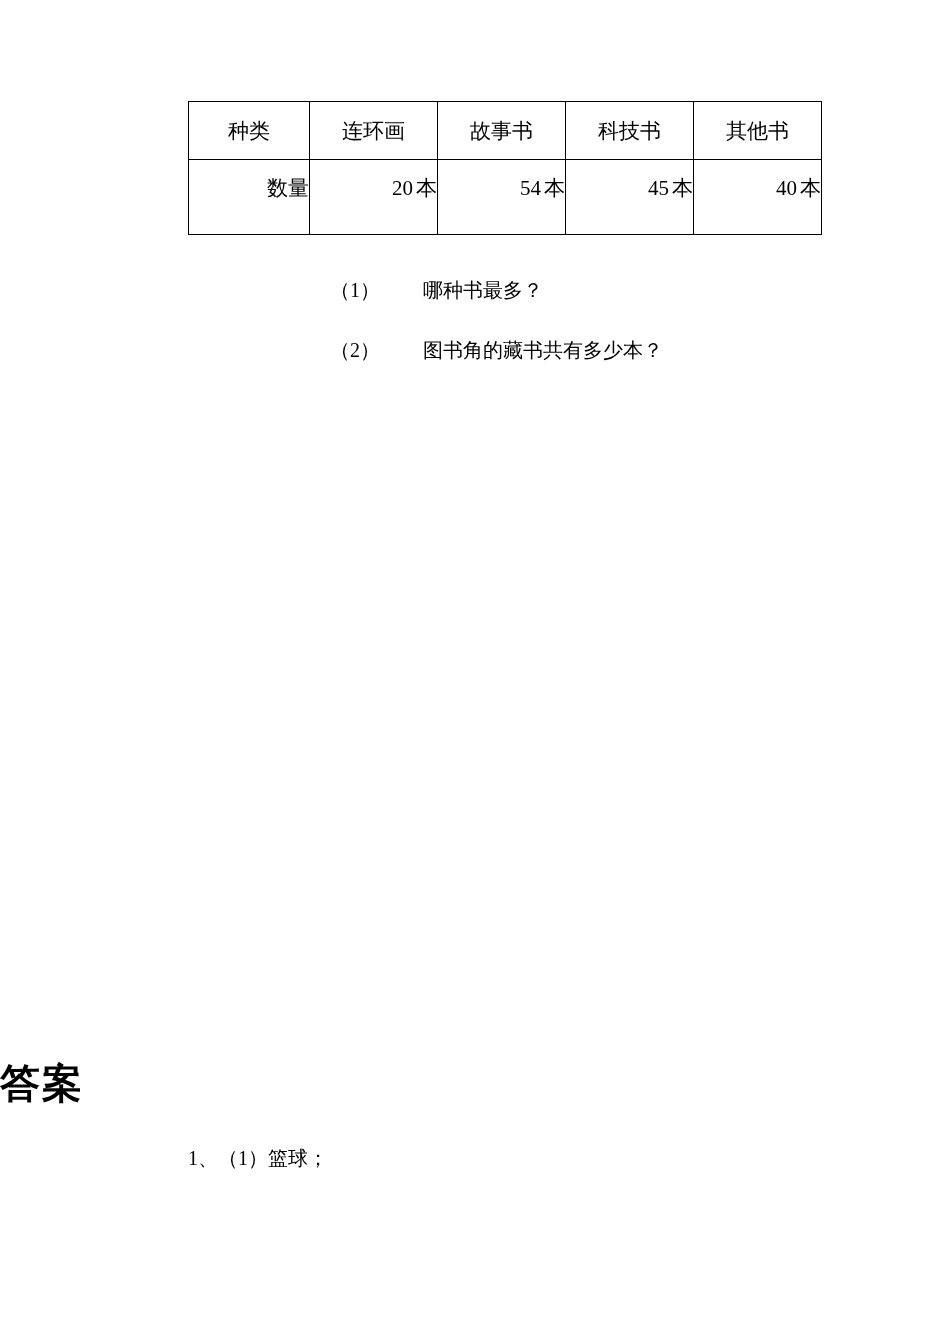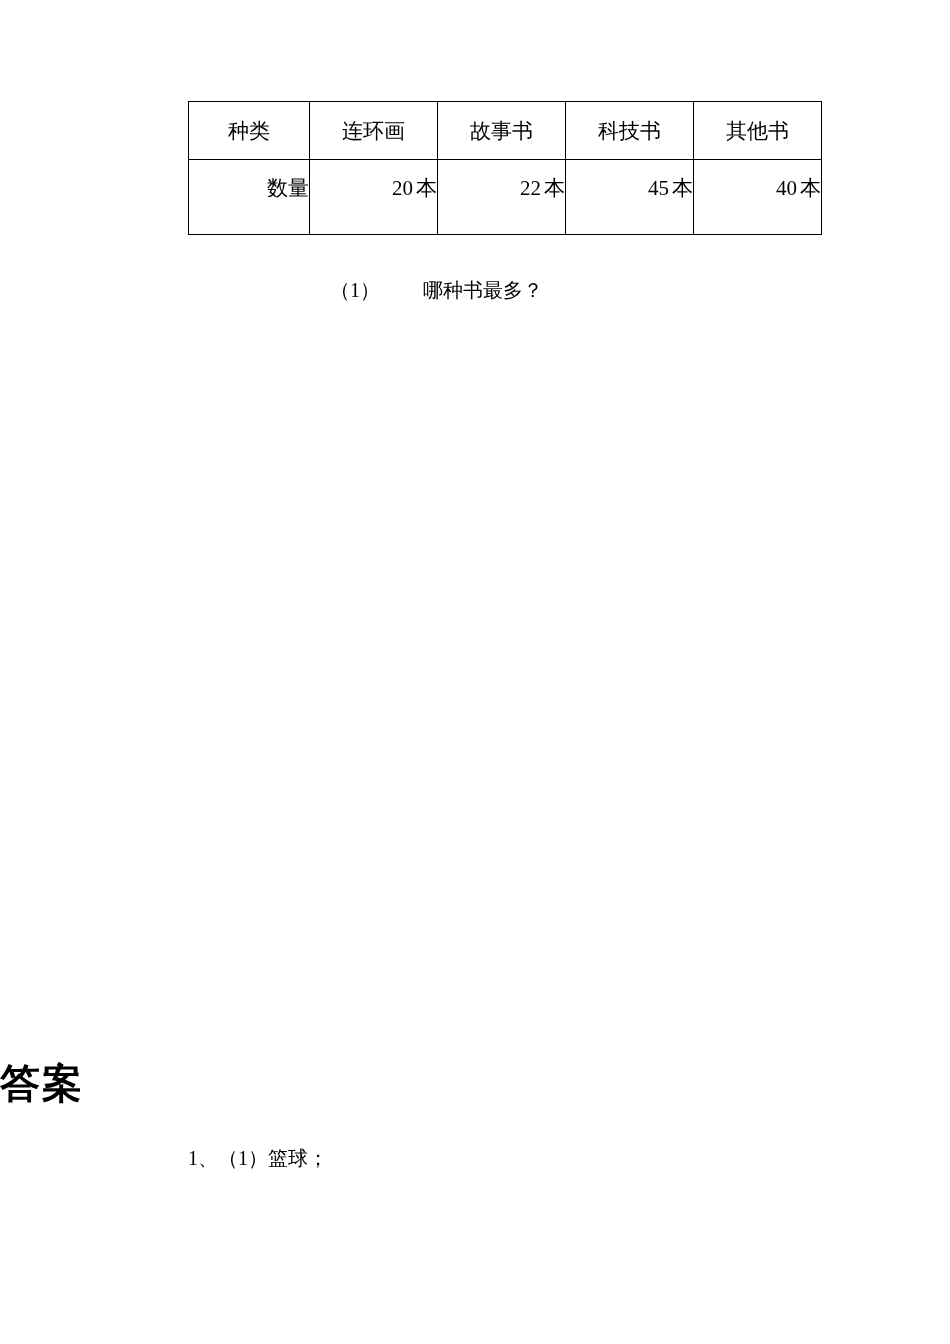--- a/index.html
+++ b/index.html
@@ -119,36 +119,39 @@
         <td class="col-d">故事书</td>
         <td class="col-d">科技书</td>
         <td class="col-d">其他书</td>
       </tr>
       <tr class="row-body">
         <td class="col-label">数量</td>
         <td class="col-d">
           <span class="qty"><span>20</span><span class="unit">本</span></span>
         </td>
         <td class="col-d">
-          <span class="qty"><span>22</span><span class="unit">本</span></span>
+          <span class="qty"><span>54</span><span class="unit">本</span></span>
         </td>
         <td class="col-d">
           <span class="qty"><span>45</span><span class="unit">本</span></span>
         </td>
         <td class="col-d">
           <span class="qty"><span>40</span><span class="unit">本</span></span>
         </td>
       </tr>
     </tbody>
       </table>
   </div>
 
   <div class="questions">
     <div class="q-line">
       <span class="q-num">（1）</span><span class="q-text">哪种书最多？</span>
     </div>
+    <div class="q-line">
+      <span class="q-num">（2）</span><span class="q-text">图书角的藏书共有多少本？</span>
+    </div>
   </div>
 
   <div class="answer-title">答案</div>
 
   <div class="answer-body">1、（1）篮球；</div>
 
 </div>
 
 </body></html>

